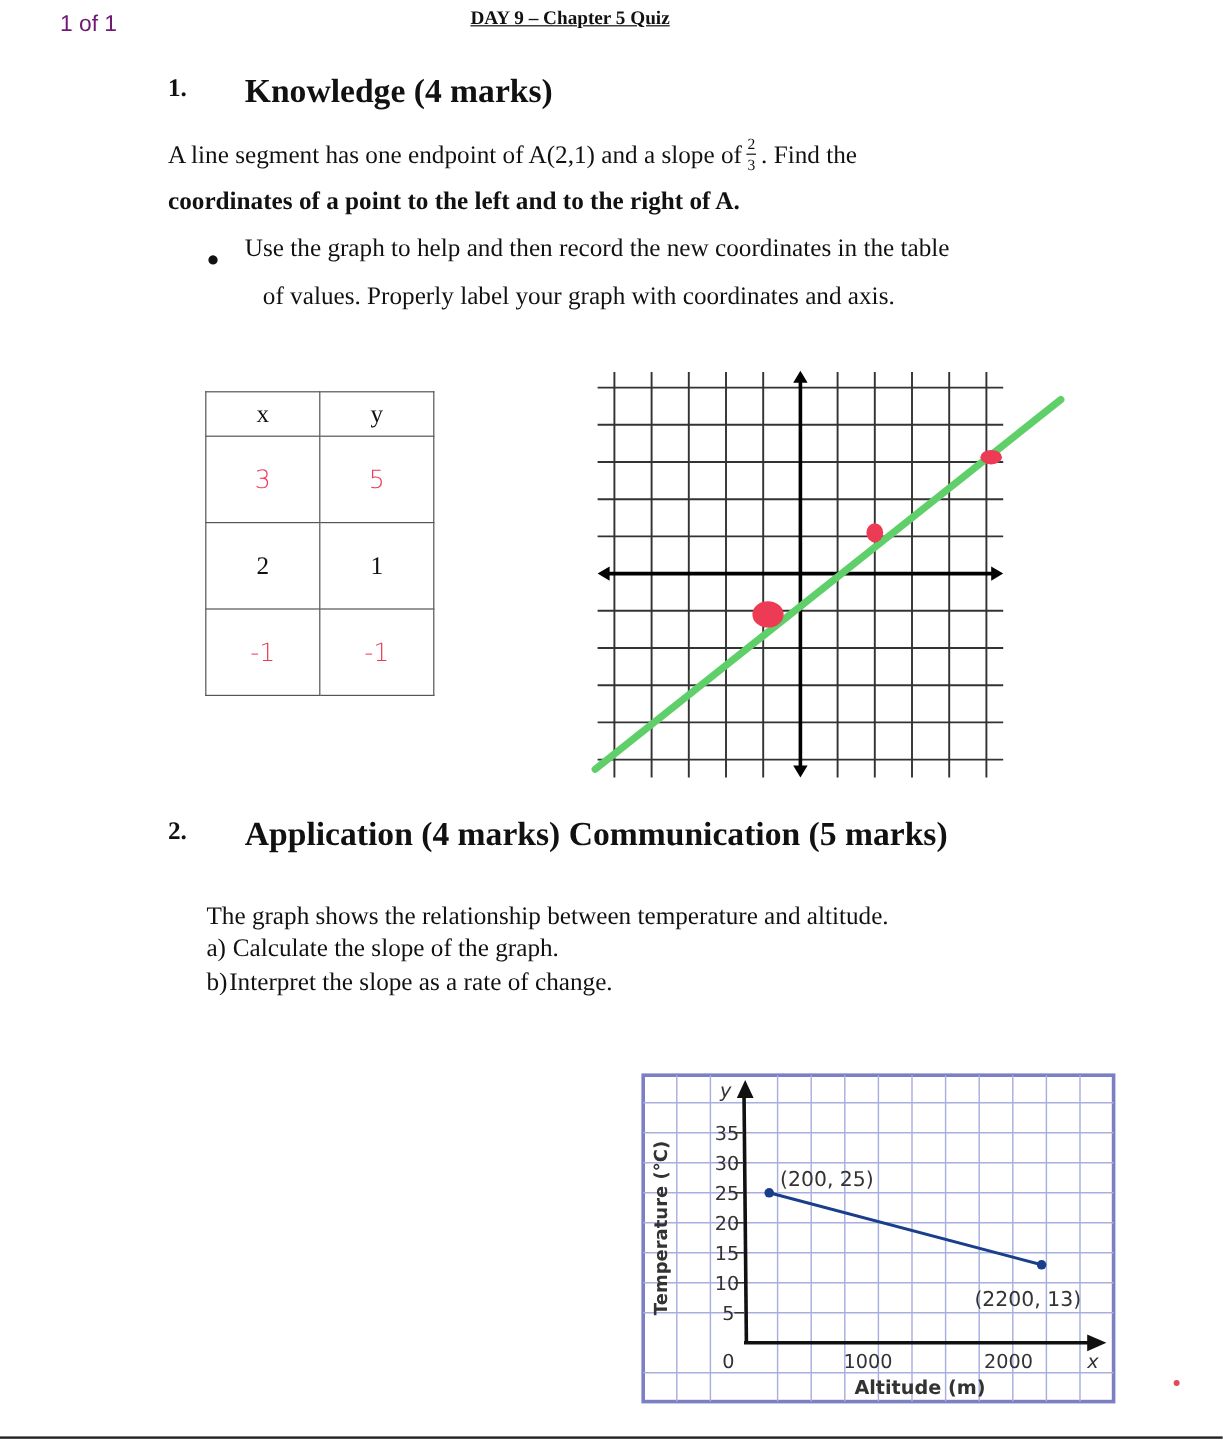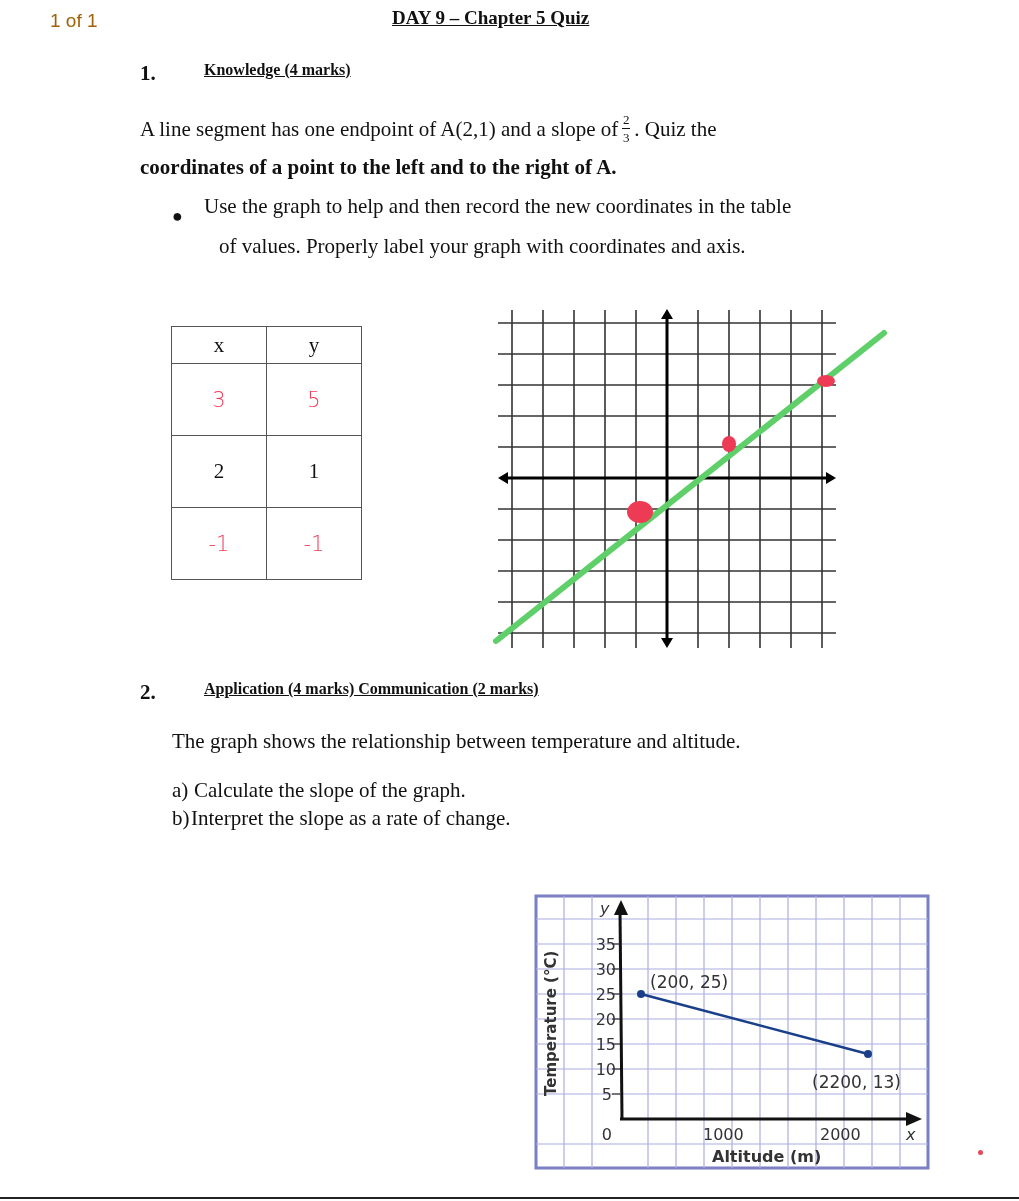--- a/index.html
+++ b/index.html
@@ -1,23 +1,23 @@
 <!DOCTYPE html>
 <html><head>
 <meta charset="utf-8">
 <style>
   html, body { margin:0; padding:0; background:#ffffff; }
   body { width:1019px; height:1201px; position:relative; overflow:hidden;
          font-family:"Liberation Serif", serif; color:#111; }
   .abs { position:absolute; }
   .page-indicator { left:50px; top:10px; font-family:"Liberation Sans", sans-serif;
-         font-size:19px; color:#a16207; }
-  .title { left:392px; top:7px; font-size:19px; font-weight:bold; text-decoration:underline; white-space:nowrap; }
+         font-size:19px; color:#701a75; }
+  .title { left:392px; top:7px; font-size:16px; font-weight:bold; text-decoration:underline; white-space:nowrap; }
   .qnum { font-size:21px; font-weight:bold; }
-  .qhead { font-size:16px; font-weight:bold; white-space:nowrap;text-decoration:underline; }
+  .qhead { font-size:28px; font-weight:bold; white-space:nowrap; }
   .para { font-size:21px; line-height:39px; white-space:nowrap; }
   .frac { display:inline-flex; flex-direction:column; align-items:center; vertical-align:middle;
           font-size:13px; line-height:13px; margin:0 4px; position:relative; top:-3px;}
   .frac .bar { width:8px; height:1px; background:#111; margin:2px 0; }
   .bullet-dot { font-size:18px; }
   table.tov { border-collapse:collapse; position:absolute; left:171px; top:326px; }
   table.tov td { border:1px solid #555; width:94px; text-align:center; font-size:21px; padding:0; }
   table.tov tr.hdr td { height:36px; }
   table.tov tr.row td { height:71px; }
   .hand { color:#ee3b55; font-family:"DejaVu Sans", sans-serif; font-size:40px; font-weight:300; }
@@ -32,21 +32,21 @@
 <div class="abs title">DAY 9 – Chapter 5 Quiz</div>
 
 <div class="abs qnum" style="left:140px; top:61px;">1.</div>
 <div class="abs qhead" style="left:204px; top:61px;">Knowledge (4 marks)</div>
 
 <div class="abs para" style="left:140px; top:110px;">
   <span>A line segment has one endpoint of A(2,1) and a slope of</span><span class="frac">
       <span>2</span>
       <span class="bar"></span>
       <span>3</span>
-    </span><span>. Quiz the</span>
+    </span><span>. Find the</span>
 </div>
 <div class="abs para" style="left:140px; top:148px;font-weight:bold;">coordinates of a point to the left and to the right of A.</div>
 
 <div class="abs bullet-dot" style="left:172px; top:206px;">●</div>
 <div class="abs list-item" style="left:204px; top:194px;">Use the graph to help and then record the new coordinates in the table</div>
 <div class="abs list-item" style="left:204px; top:234px;margin-left:15px;">of values. Properly label your graph with coordinates and axis.</div>
 
 <table class="tov">
   <tbody>
       <tr class="hdr">
@@ -103,22 +103,22 @@
   </g>
   <line x1="496" y1="641" x2="884" y2="333" stroke="#5fcf6a" stroke-width="6" stroke-linecap="round"></line>
   <g fill="#ee3b55">
     <ellipse cx="640" cy="512" rx="13" ry="11"></ellipse>
     <ellipse cx="729" cy="444" rx="7" ry="8"></ellipse>
     <ellipse cx="826" cy="381" rx="9" ry="6"></ellipse>
   </g>
 </svg>
 
 <div class="abs qnum" style="left:140px; top:680px;">2.</div>
-<div class="abs qhead" style="left:204px; top:680px;">Application (4 marks)   Communication (2 marks)</div>
-<div class="abs list-item" style="left:172px; top:729px;text-align:right;">The graph shows the relationship between temperature and altitude.</div>
+<div class="abs qhead" style="left:204px; top:680px;">Application (4 marks)   Communication (5 marks)</div>
+<div class="abs list-item" style="left:172px; top:751px;text-align:right;">The graph shows the relationship between temperature and altitude.</div>
 <div class="abs list-item" style="left:172px; top:778px;">a)</div>
 <div class="abs list-item" style="left:194px; top:778px;">Calculate the slope of the graph.</div>
 <div class="abs list-item" style="left:172px; top:806px;">b)</div>
 <div class="abs list-item" style="left:191px; top:806px;">Interpret the slope as a rate of change.</div>
 
 <svg class="abs" style="left:533px; top:893px;" width="400" height="280" viewBox="533 893 400 280">
   <rect x="536" y="896" width="392" height="272" fill="#fff" stroke="#7b7fc4" stroke-width="3"></rect>
   <g stroke="#a9aee0" stroke-width="1.2">
     <line x1="564" y1="896" x2="564" y2="1168"></line>
       <line x1="592" y1="896" x2="592" y2="1168"></line>

